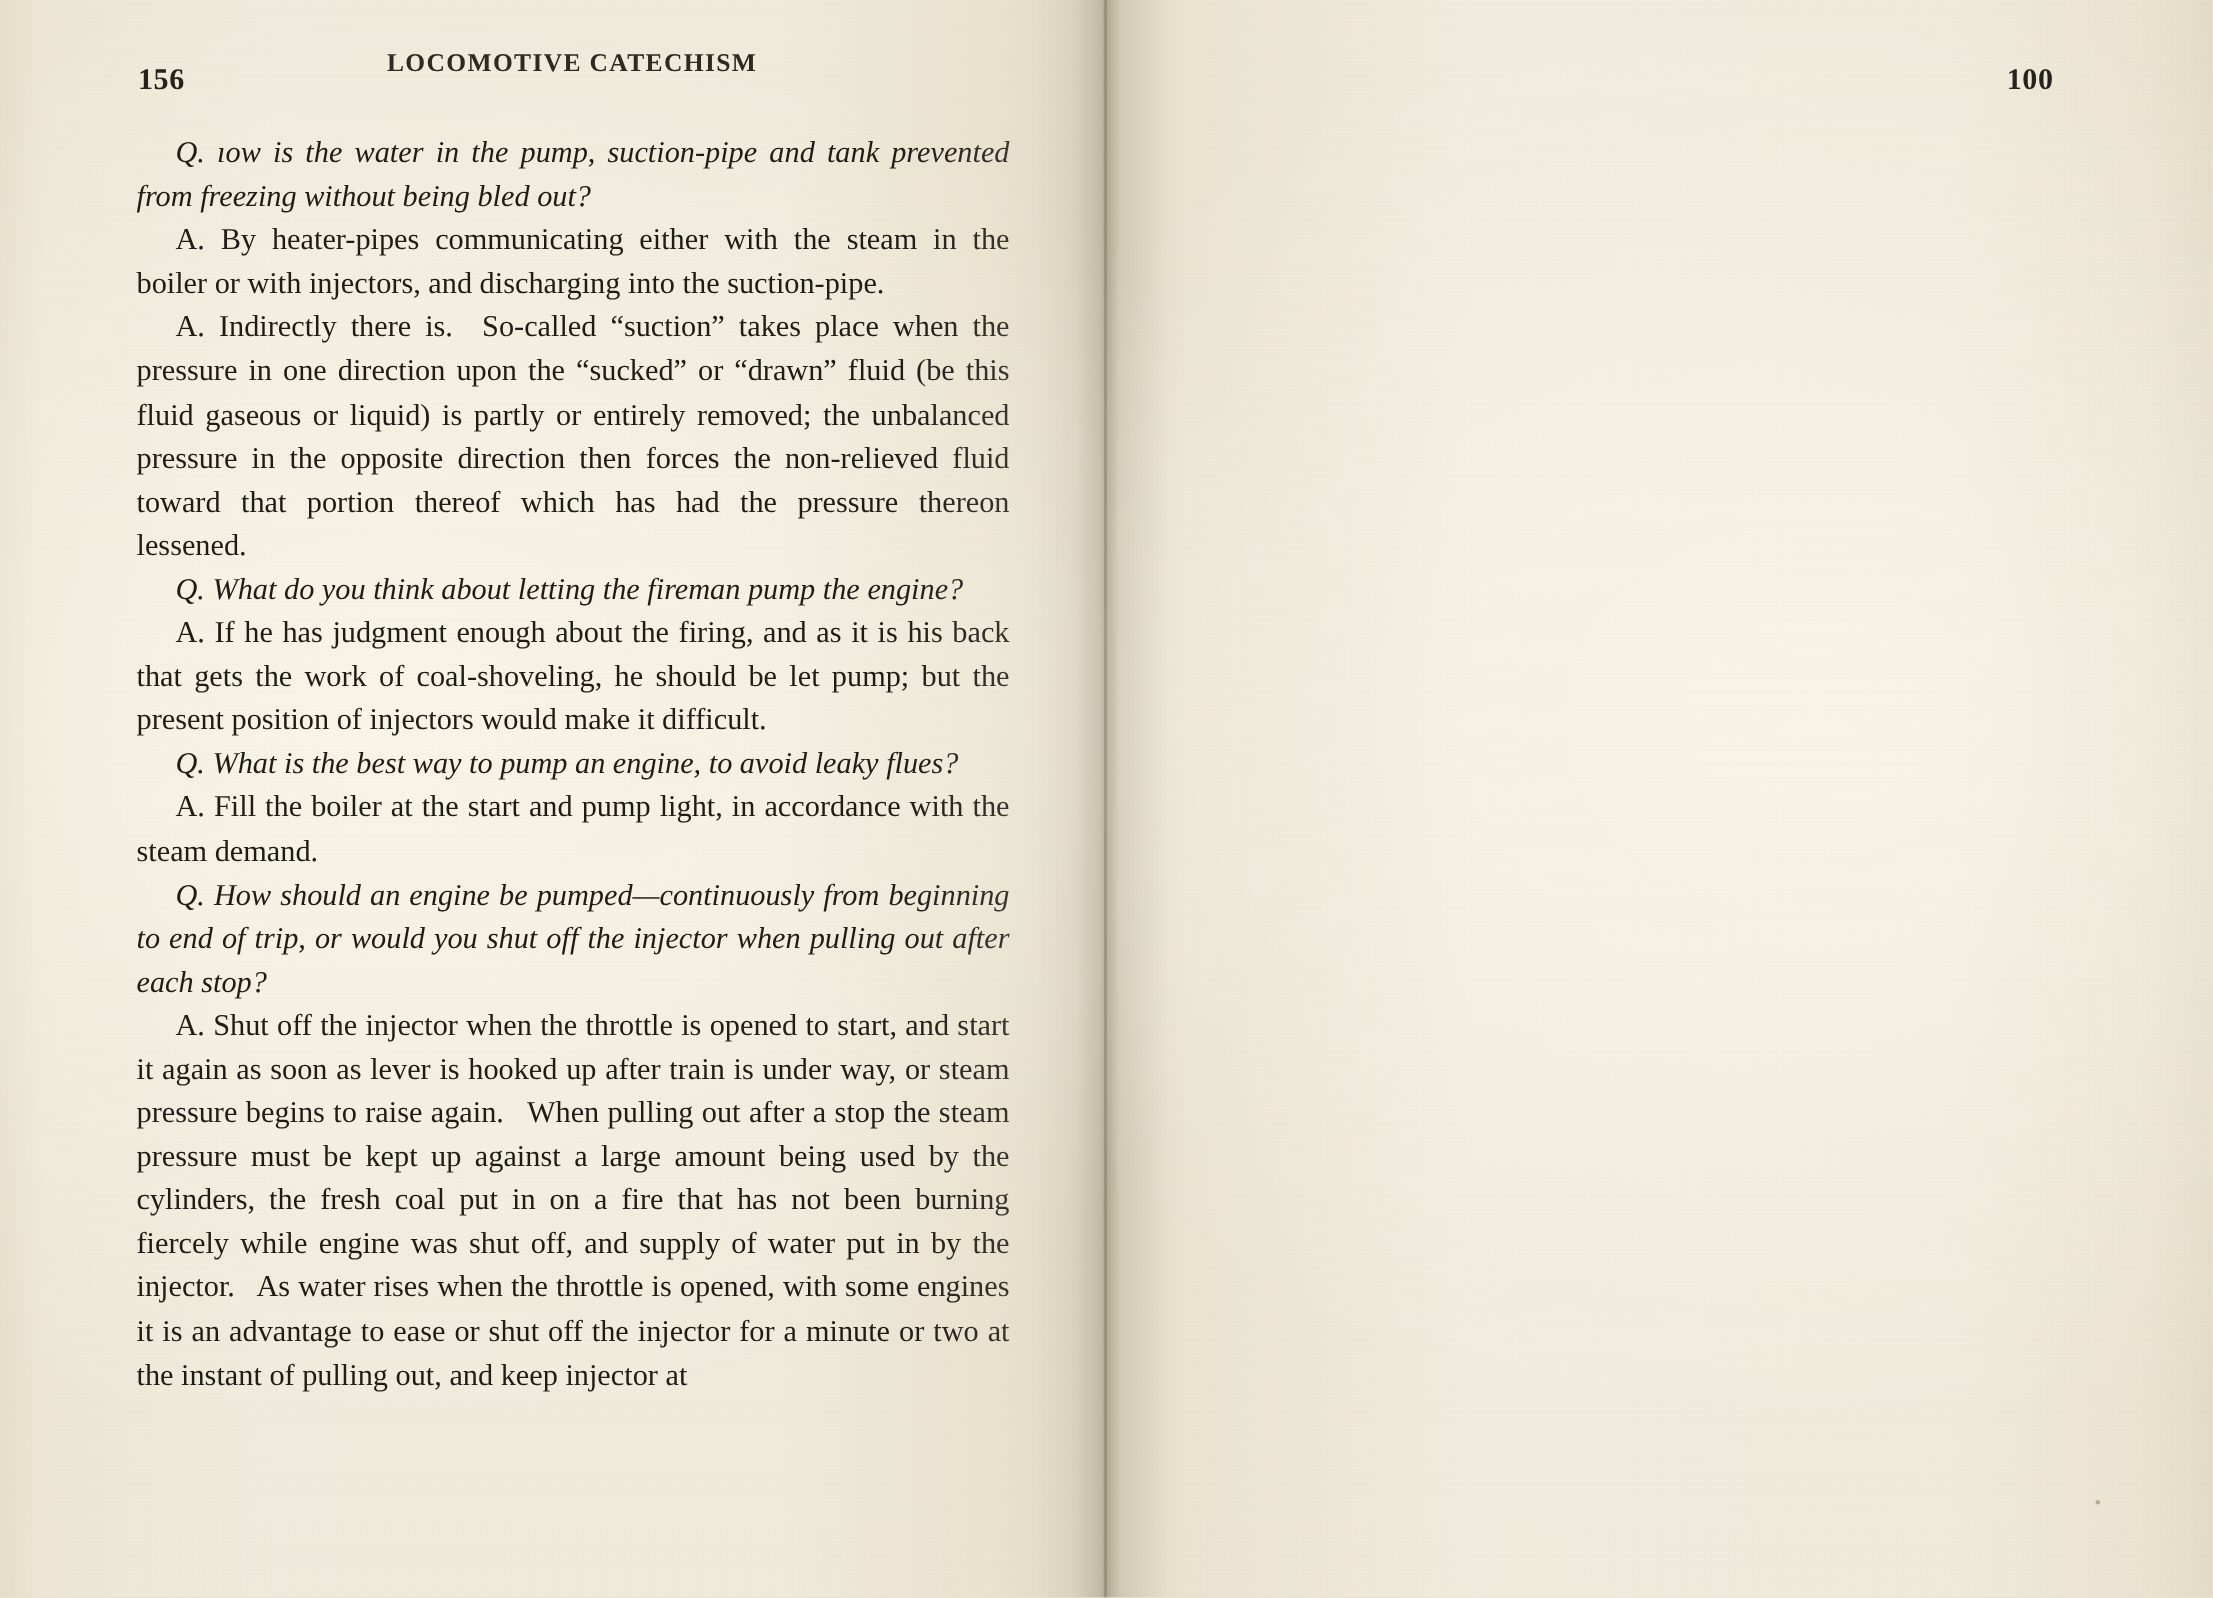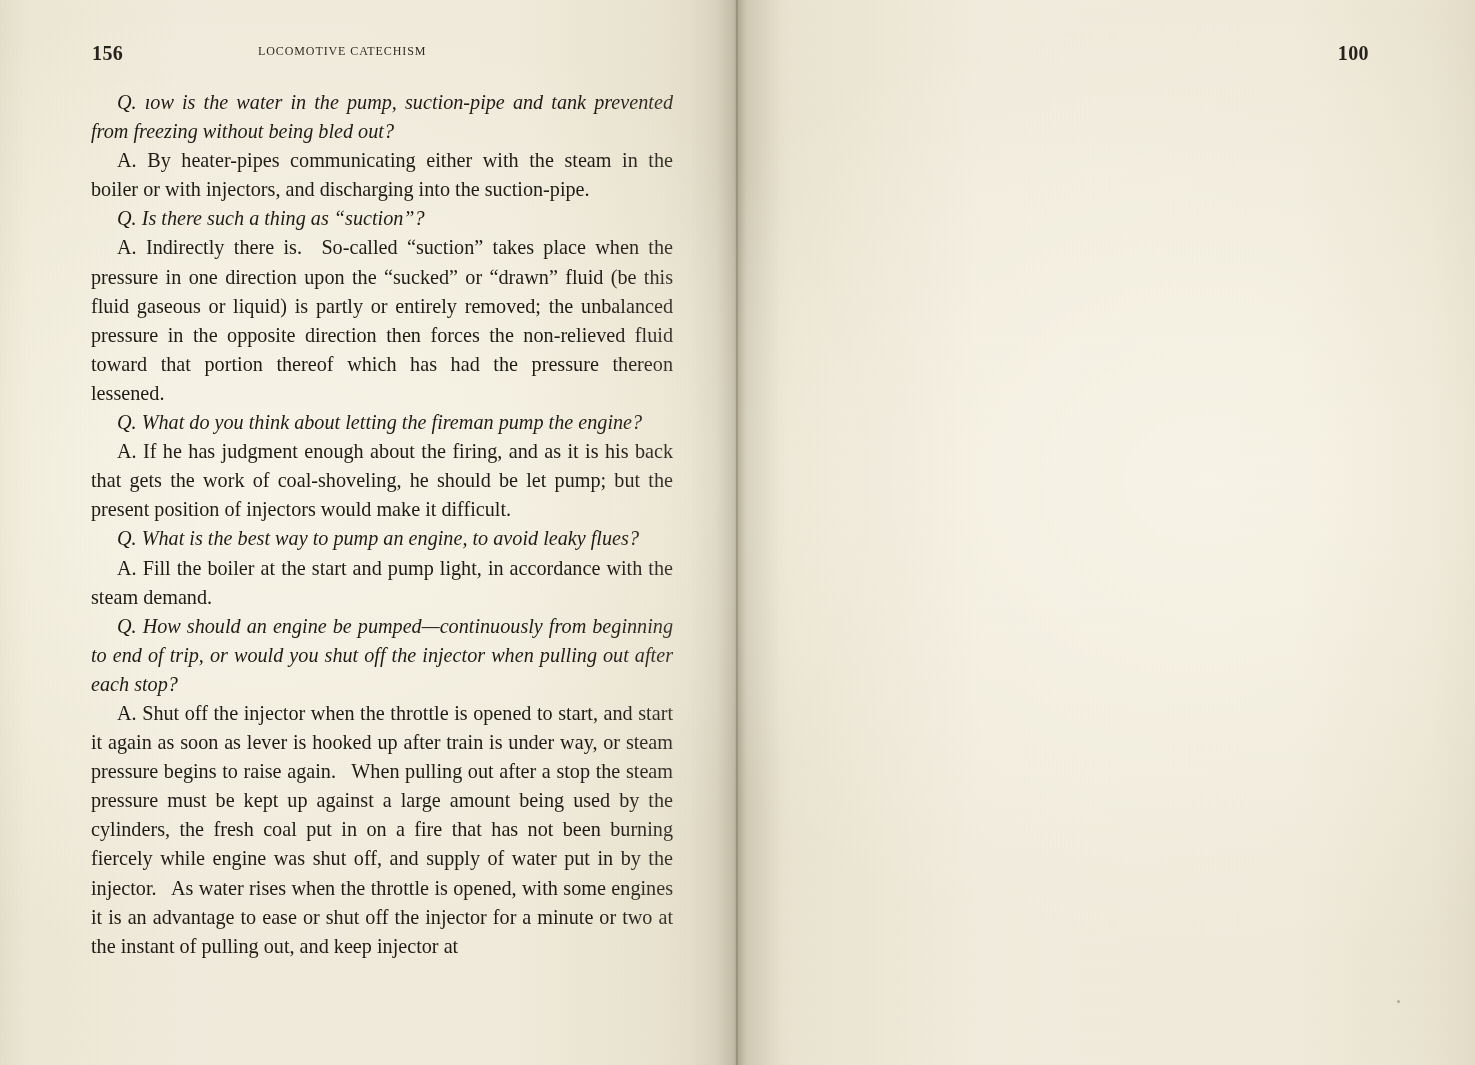--- a/index.html
+++ b/index.html
@@ -91,26 +91,27 @@
   .page {
     position: absolute;
     top: 0;
     height: 1065px;
   }
   #page-left  { left: 0px;   width: 735px; }
   #page-right { left: 735px; width: 740px; }
 
   .running-head {
     position: absolute;
-    top: 44px;
+    top: 32px;
     height: 24px;
-    font-size: 12px;
+    font-size: 17px;
     letter-spacing: 0.9px;
     color: #2e2a22;
     white-space: nowrap;
+    font-weight: bold;
   }
   .folio {
     position: absolute;
     top: 42px;
     font-size: 20px;
     font-weight: 700;
     color: #26231c;
     letter-spacing: 0.4px;
   }
 
@@ -171,21 +172,20 @@
 
   <div class="page" id="page-left">
 
     <div class="folio" id="left-folio">156</div>
 
     <div class="running-head" id="left-head">LOCOMOTIVE CATECHISM</div>
 
     <div class="text-block" id="left-text">
       <p class="para question">Q. ıow is the water in the pump, suction-pipe and tank prevented from freezing without being bled out?</p>
       <p class="para">A. By heater-pipes communicating either with the steam in the boiler or with injectors, and discharging into the suction-pipe.</p>
-      <p class="para question">Q. Is there such a thing as “suction”?</p>
       <p class="para">A. Indirectly there is.  So-called “suction” takes place when the pressure in one direction upon the “sucked” or “drawn” fluid (be this fluid gaseous or liquid) is partly or entirely removed; the unbalanced pressure in the opposite direction then forces the non-relieved fluid toward that portion thereof which has had the pressure thereon lessened.</p>
       <p class="para question">Q. What do you think about letting the fireman pump the engine?</p>
       <p class="para">A. If he has judgment enough about the firing, and as it is his back that gets the work of coal-shoveling, he should be let pump; but the present position of injectors would make it difficult.</p>
       <p class="para question">Q. What is the best way to pump an engine, to avoid leaky flues?</p>
       <p class="para">A. Fill the boiler at the start and pump light, in accordance with the steam demand.</p>
       <p class="para question">Q. How should an engine be pumped—continuously from beginning to end of trip, or would you shut off the injector when pulling out after each stop?</p>
       <p class="para">A. Shut off the injector when the throttle is opened to start, and start it again as soon as lever is hooked up after train is under way, or steam pressure begins to raise again.  When pulling out after a stop the steam pressure must be kept up against a large amount being used by the cylinders, the fresh coal put in on a fire that has not been burning fiercely while engine was shut off, and supply of water put in by the injector.  As water rises when the throttle is opened, with some engines it is an advantage to ease or shut off the injector for a minute or two at the instant of pulling out, and keep injector at</p>
     </div>
 
     <div id="left-fade"></div>

